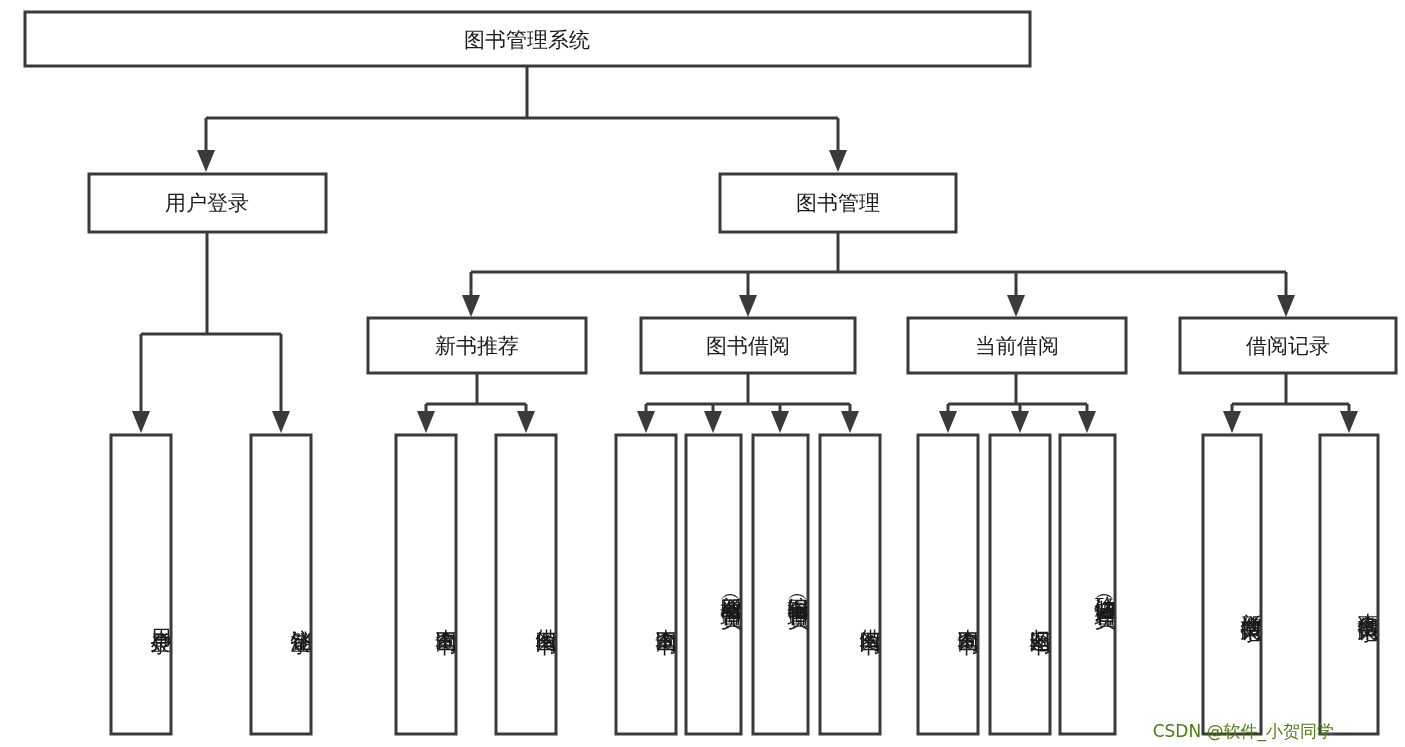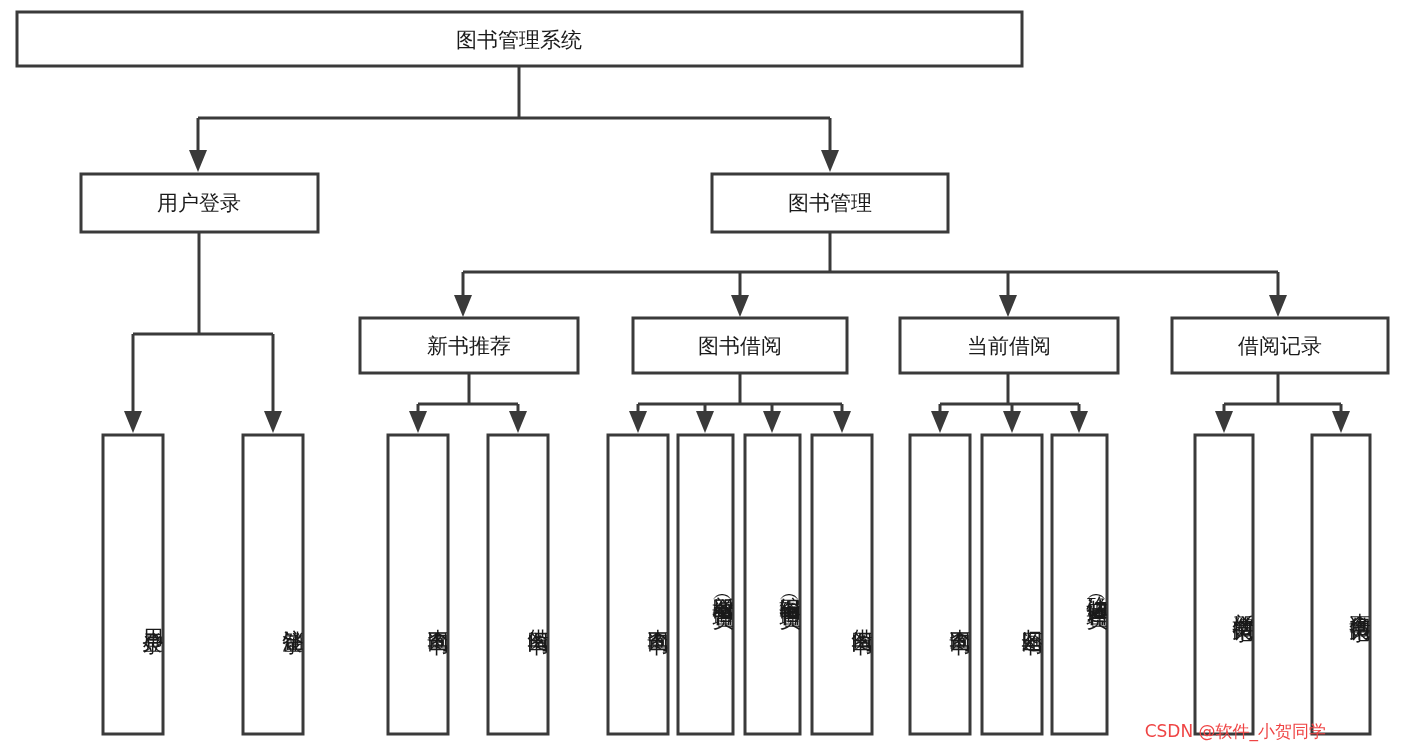--- a/index.html
+++ b/index.html
@@ -11,20 +11,21 @@
     width: 1405px;
     height: 747px;
     font-family: "DejaVu Sans", "Liberation Sans", sans-serif;
     overflow: hidden;
   }
   #diagram-root {
     position: relative;
     width: 1334px;
     height: 747px;
     background: #ffffff;
+    margin-left: 8px;
   }
   svg.diagram-svg {
     position: absolute;
     left: 0;
     top: 0;
     width: 1405px;
     height: 747px;
   }
   .node-box {
     fill: #ffffff;
@@ -61,21 +62,21 @@
     justify-content: center;
     white-space: nowrap;
     pointer-events: none;
   }
   .watermark {
     position: absolute;
     right: 8px;
     bottom: 4px;
     font-family: "DejaVu Sans", "Liberation Sans", sans-serif;
     font-size: 17px;
-    color: #ef4444;
+    color: #4d7c0f;
     white-space: nowrap;
   }
 </style>
 </head>
 <body>
 
 <div id="diagram-root">
 
   <svg class="diagram-svg" viewBox="0 0 1405 747">
     <defs>

